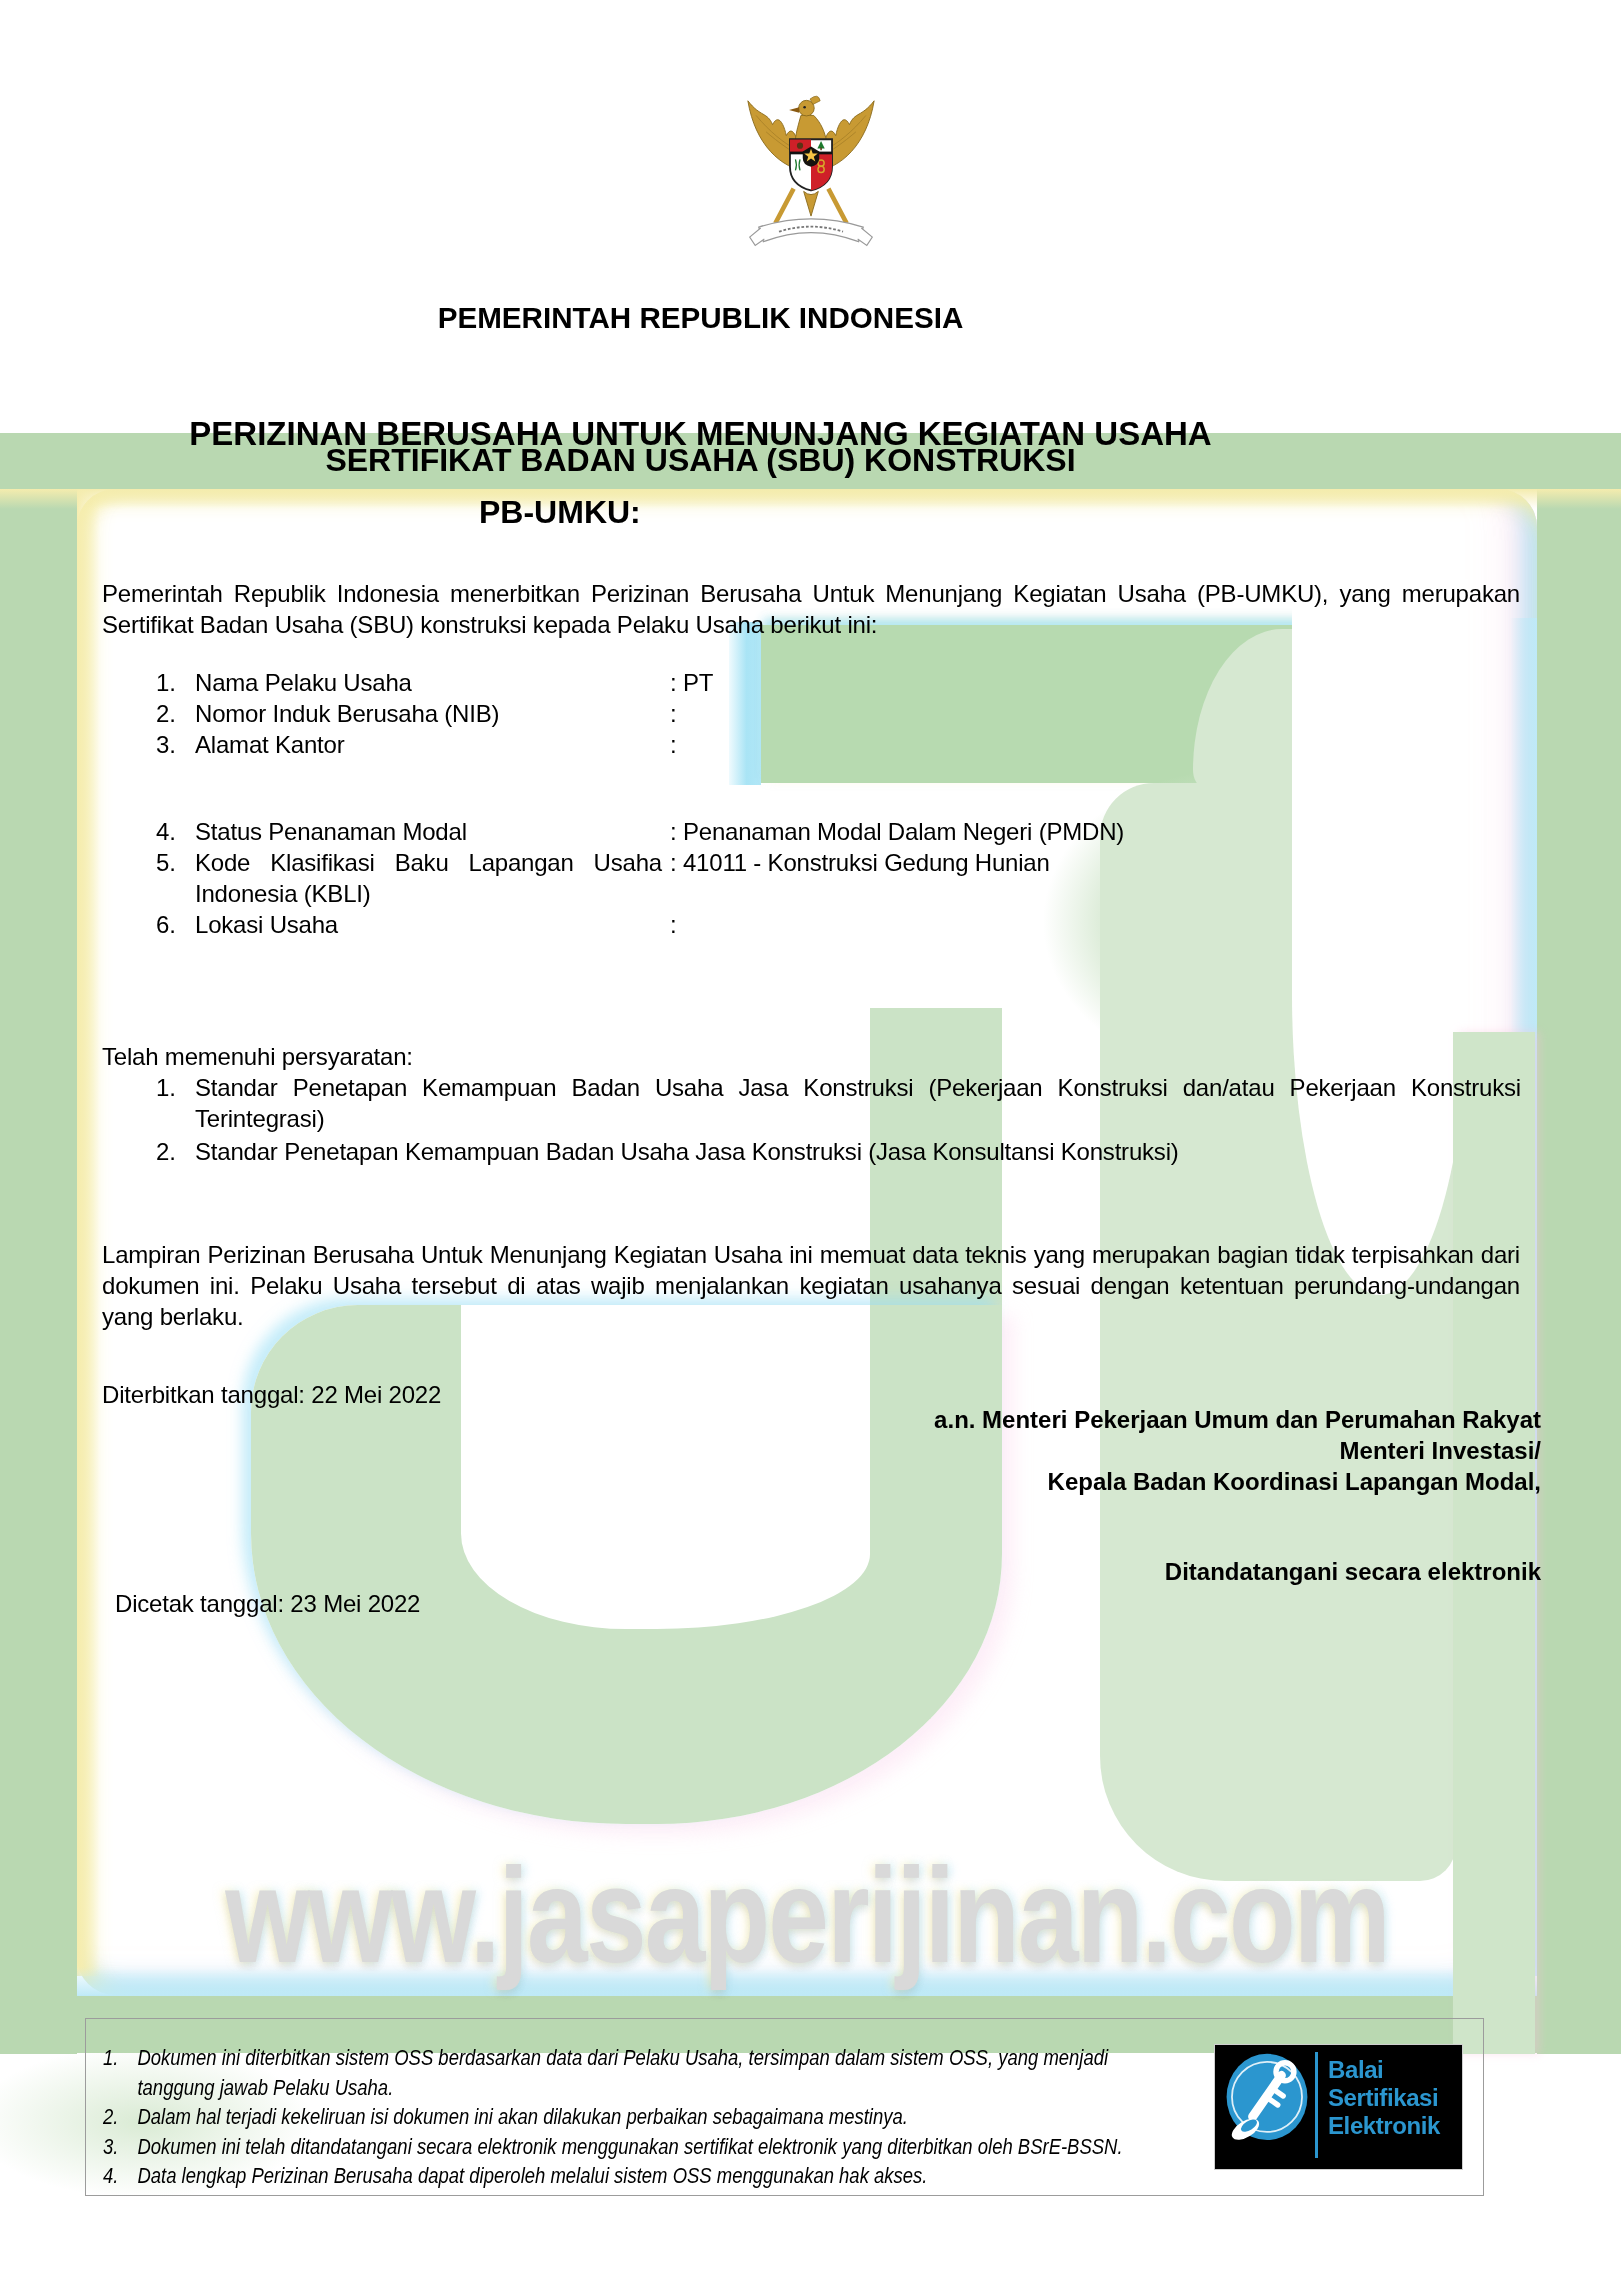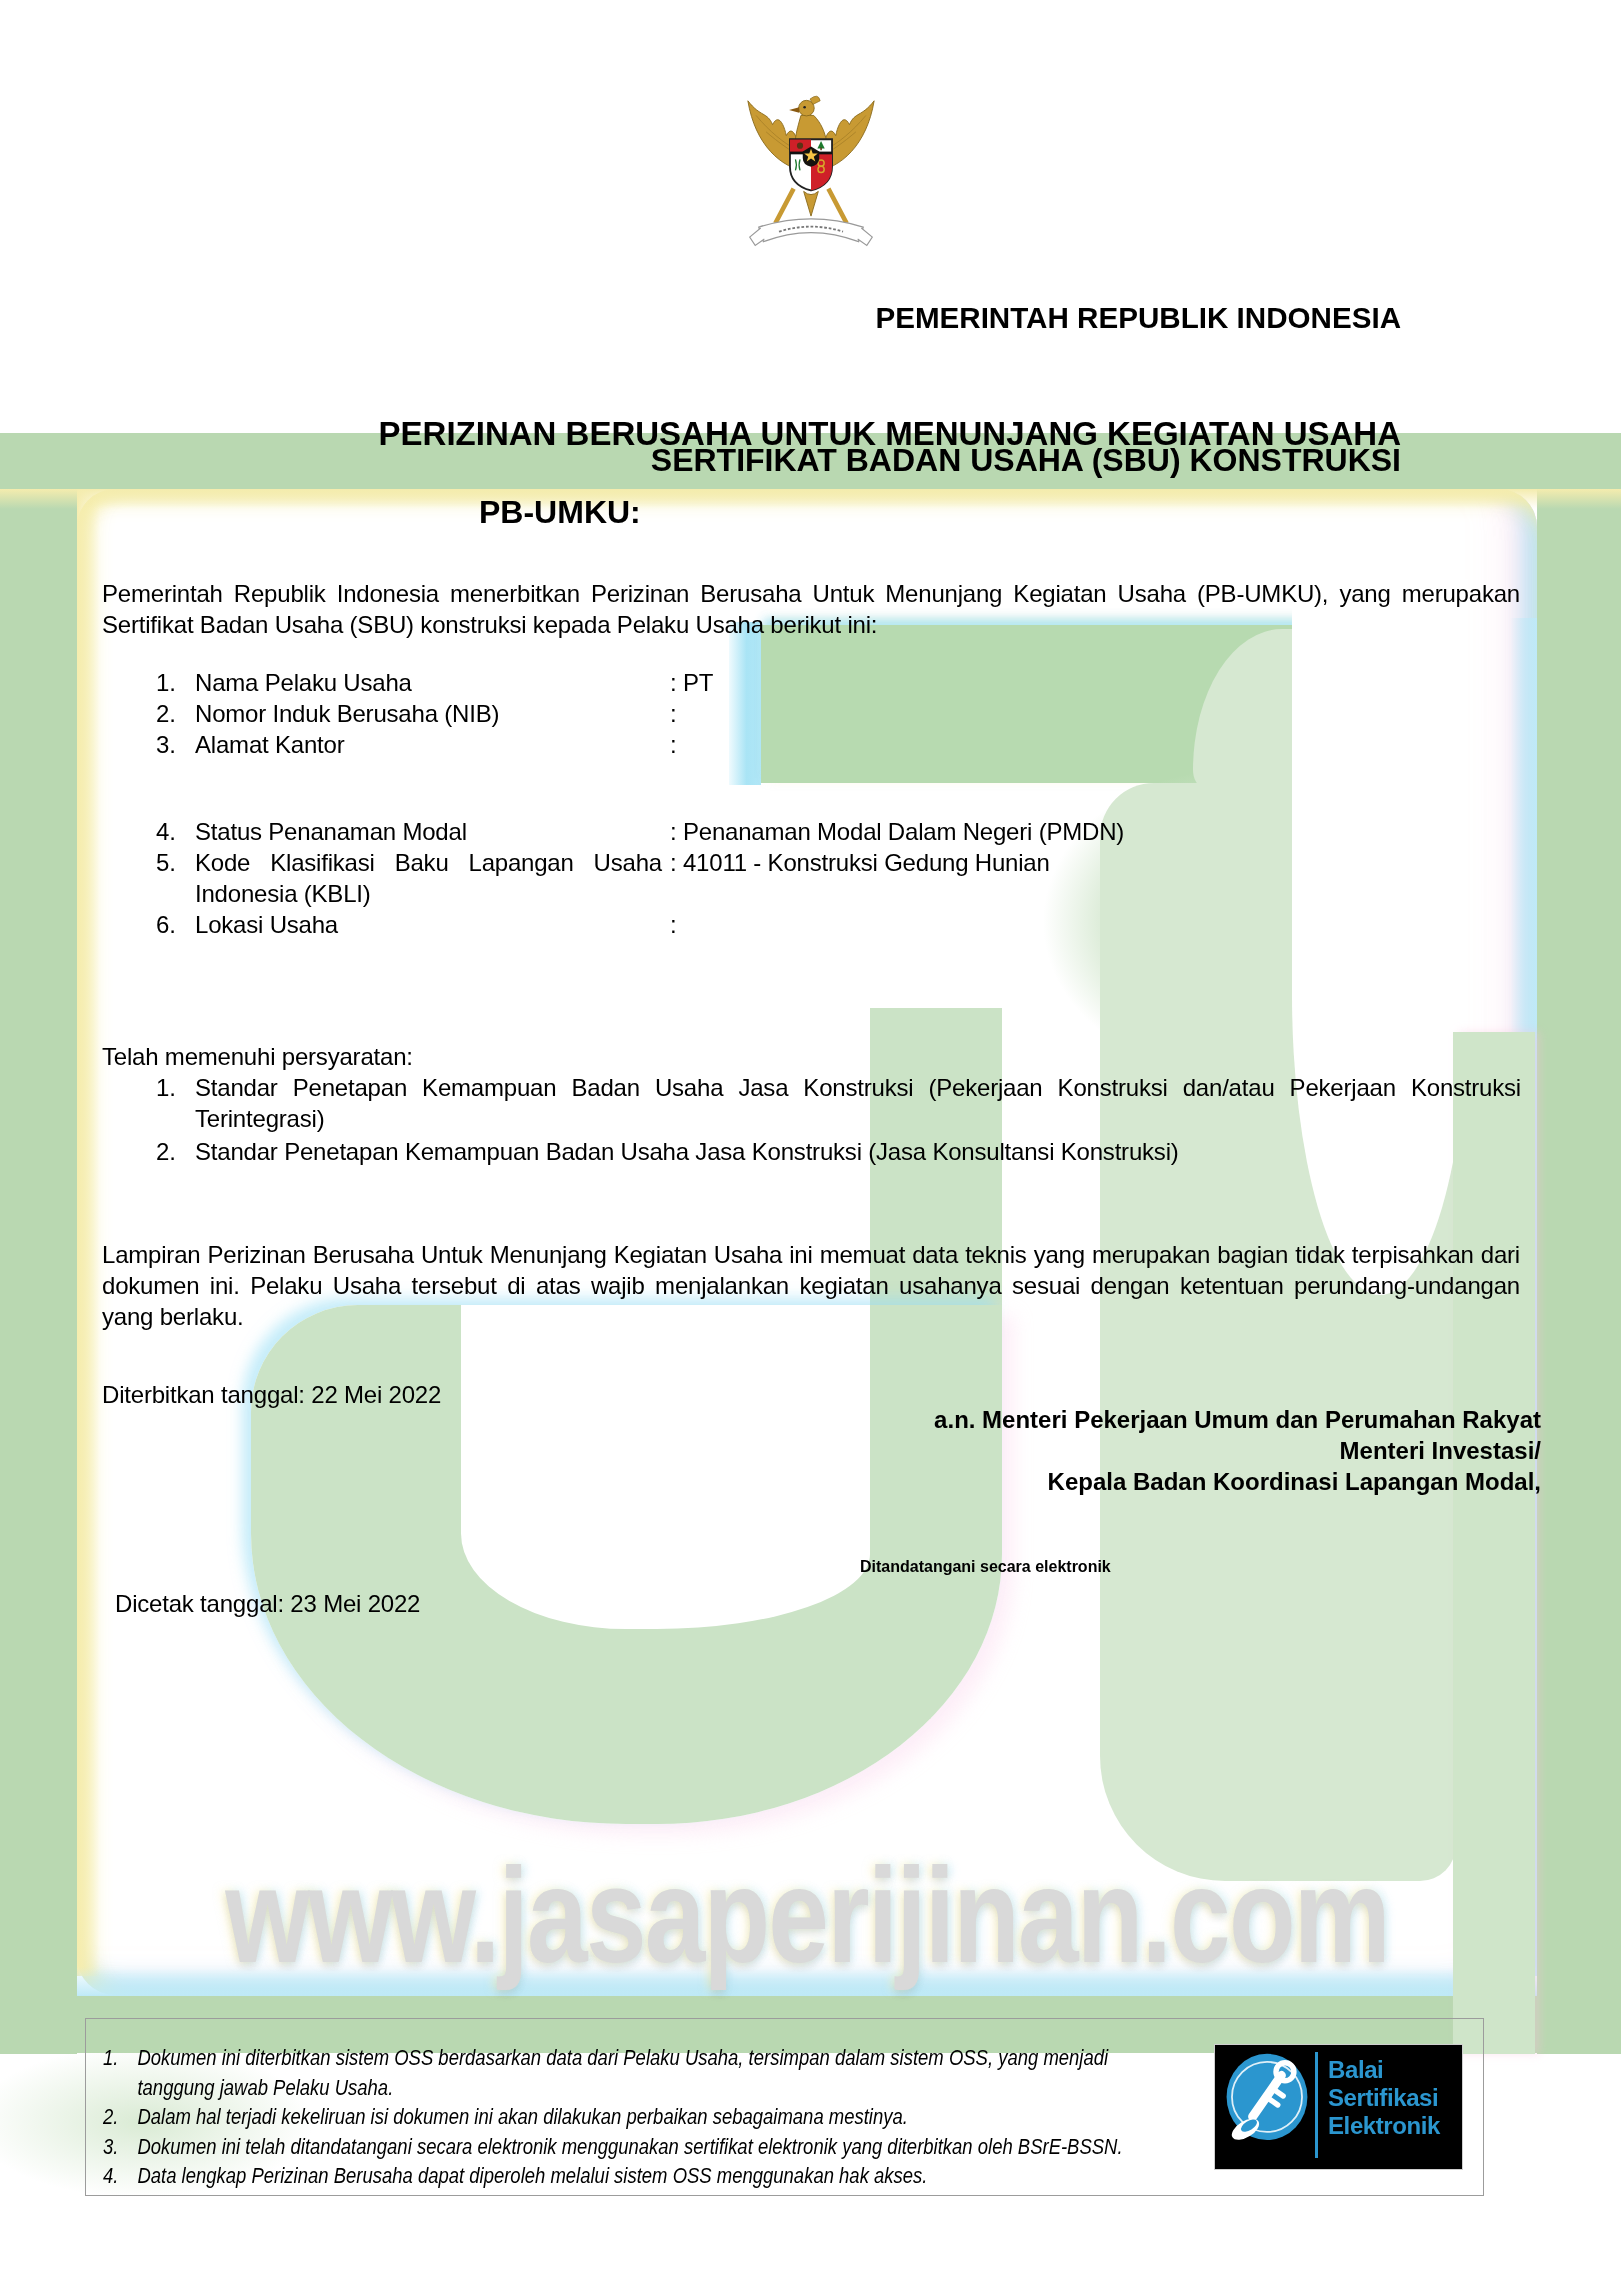--- a/index.html
+++ b/index.html
@@ -42,35 +42,35 @@
   #www{
     position:absolute;left:77px;top:1838px;width:1460px;height:134px;line-height:125px;
     text-align:center;font-weight:bold;font-size:109px;letter-spacing:-1.8px;color:#d9d9d9;
     transform:scaleY(1.24);transform-origin:center top;white-space:nowrap;
     text-shadow:0 4.5px 6.3px rgba(0,0,0,.07), -3.6px 0 7.2px rgba(252,238,170,.5), 3.6px 0 7.2px rgba(170,225,248,.45);
   }
   #glow-bl{position:absolute;left:-27px;top:2046px;width:340px;height:152px;
     background:radial-gradient(closest-side,rgba(187,218,177,.55),rgba(187,218,177,0));}
   
   .txt{position:absolute;z-index:2;}
-  .center{left:0;width:1401px;text-align:right;}
+  .center{left:0;width:1401px;text-align:center;}
   .b{font-weight:bold;}
   .body-size{font-size:24px;line-height:31px;letter-spacing:-0.2px;}
   .just{text-align:justify;}
   .row{display:flex;align-items:flex-start;}
   .row .num{flex:0 0 39px;}
   .row .lbl{flex:0 0 475px;}
   .row .val{flex:1 1 auto;}
   .lbl-just{display:inline-block;width:467px;text-align:justify;text-align-last:justify;}
   #fields{left:156px;top:667px;width:1365px;}
   #field-gap{margin-top:56px;}
   #reqs{left:156px;top:1072px;width:1365px;}
   #reqs .row{margin-bottom:1.8px;}
   #sig{left:860px;top:1404px;width:681px;text-align:right;font-weight:bold;font-size:24px;line-height:31px;}
-  #signed{left:860px;top:1558px;width:681px;text-align:left;font-weight:bold;font-size:16px;}
+  #signed{left:860px;top:1558px;width:681px;text-align:right;font-weight:bold;font-size:24px;}
   
   #fbox{position:absolute;left:85px;top:2018px;width:1397px;height:176px;border:1.8px solid #9c9c9c;z-index:2;background:transparent;}
   #notes{position:absolute;left:103px;top:2043px;width:1317px;z-index:3;font-style:italic;font-size:22px;line-height:29.6px;
     transform:scaleX(.84);transform-origin:left top;}
   #notes .row .num{flex:0 0 41px;}
   #bse{position:absolute;left:1214px;top:2044px;width:247px;height:124px;background:#000000;border:0.9px solid #cfcfcf;z-index:3;}
   #bse-divider{position:absolute;left:100px;top:7.2px;width:2.7px;height:106px;background:#2b96cf;}
   .bse-text{position:absolute;left:113px;top:10.7px;font-weight:bold;color:#2b96cf;font-size:24px;line-height:28px;letter-spacing:-0.4px;}
   
   #band-title{top:433px;height:56px;left:0;width:1621px;background:#b9d8b1;z-index:1;}

